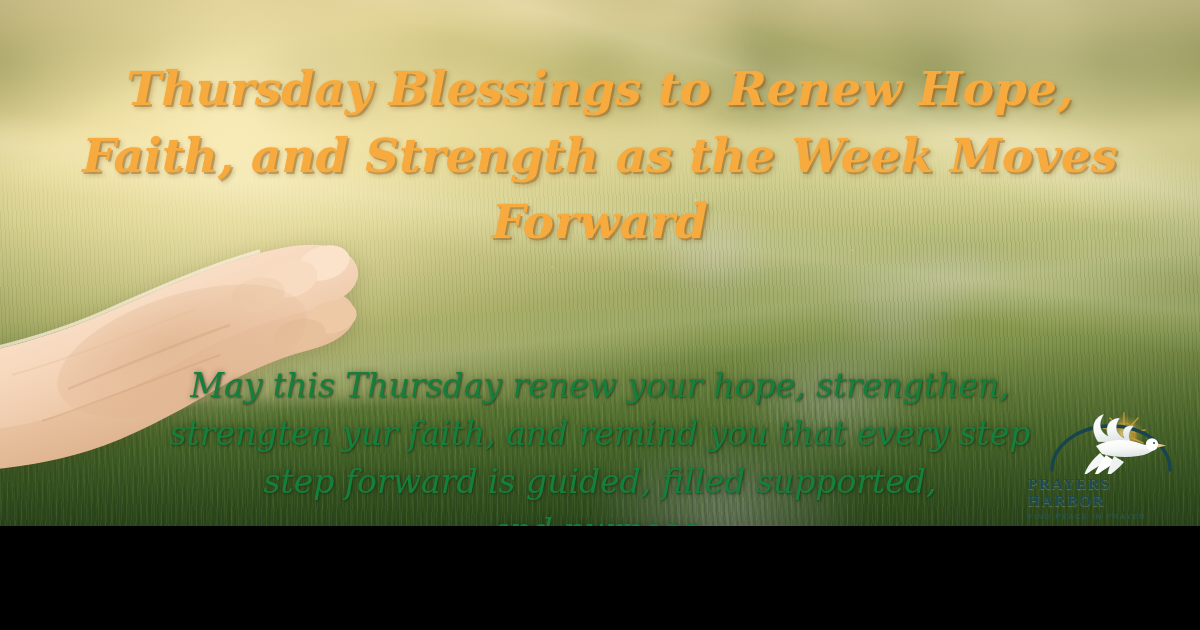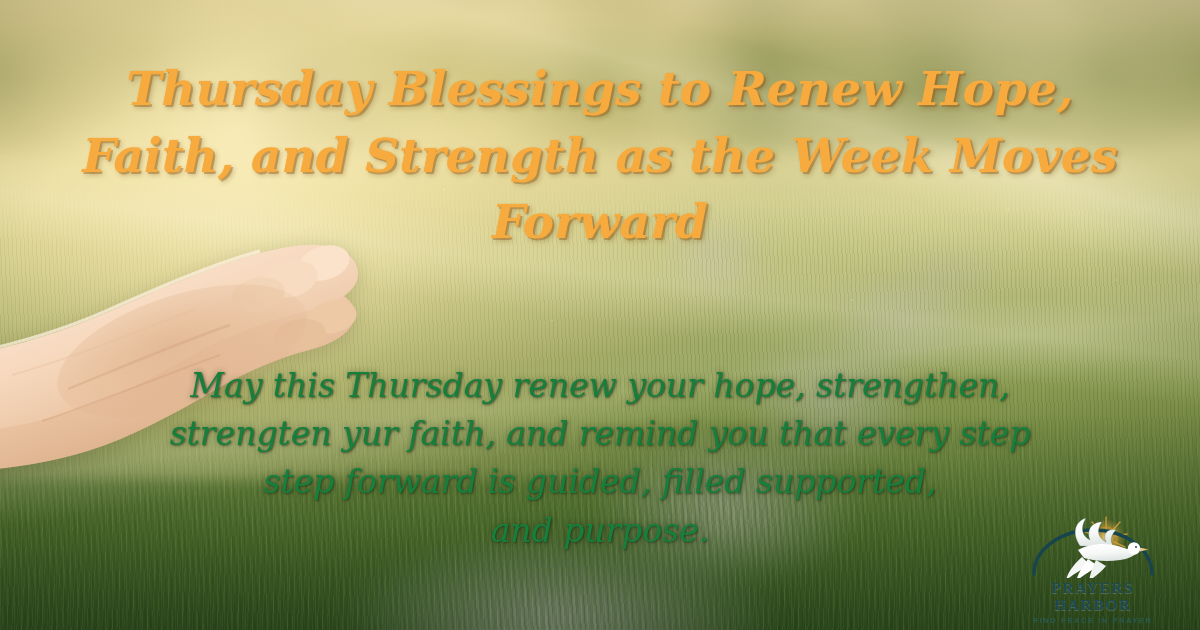--- a/index.html
+++ b/index.html
@@ -1,20 +1,20 @@
 <!DOCTYPE html>
 <html><head>
 <meta charset="utf-8">
 <style>
   * { margin:0; padding:0; box-sizing:border-box; }
   html, body { width:1200px; height:630px; overflow:hidden; background:#000; }
 
   .poster{
     position:relative;
-    width:1200px; height:630px;
+    width:1200px; height:526px;
     overflow:hidden;
     font-family:"Liberation Serif", serif;
   }
 
   
   .bg{ position:absolute; inset:0; }
 
   
   .bg-base{
     position:absolute; inset:0;
@@ -188,38 +188,38 @@
     line-height:1.46;
     color:#15803d;
     text-shadow:
       1px 1px 2px rgba(34,44,18,.62),
       0 0 6px rgba(30,40,16,.42);
     white-space:pre-line;
   }
 
   
   .logo{
-    position:absolute; right:24px; bottom:14px;
+    position:absolute; right:6px; bottom:14px;
     width:166px; height:102px;
-    text-align:center;
+    text-align:left;
   }
   .logo-mark{ position:relative; width:100%; height:64px; }
   .logo-mark svg{ width:100%; height:100%; display:block; }
   .logo-name{
     font-family:"Liberation Serif", serif;
     font-size:15.5px; font-weight:700;
     letter-spacing:1.6px;
     color:#1d4a52;
     text-shadow:0 1px 1px rgba(255,255,255,.22);
     line-height:1.1;
     margin-top:1px;
   }
   .logo-tag{
     font-family:"Liberation Sans", sans-serif;
-    font-size:7.6px; font-weight:700;
+    font-size:7.6px; font-weight:400;
     letter-spacing:1.5px;
     color:#2a5b53;
     margin-top:3px;
   }
 </style>
 </head>
 <body>
 
 <div class="poster">
 

